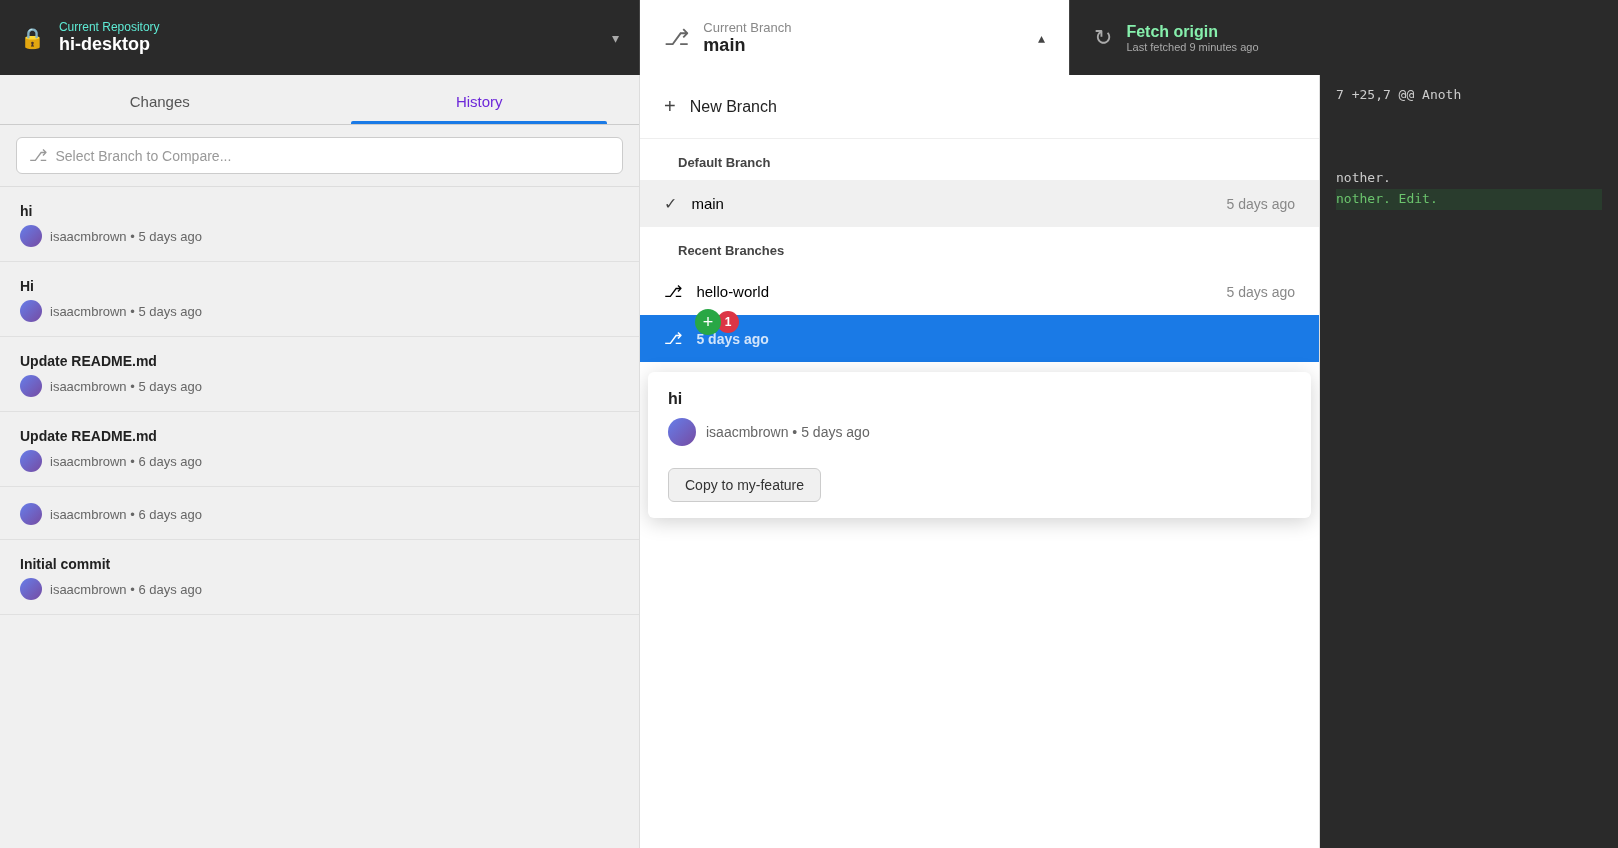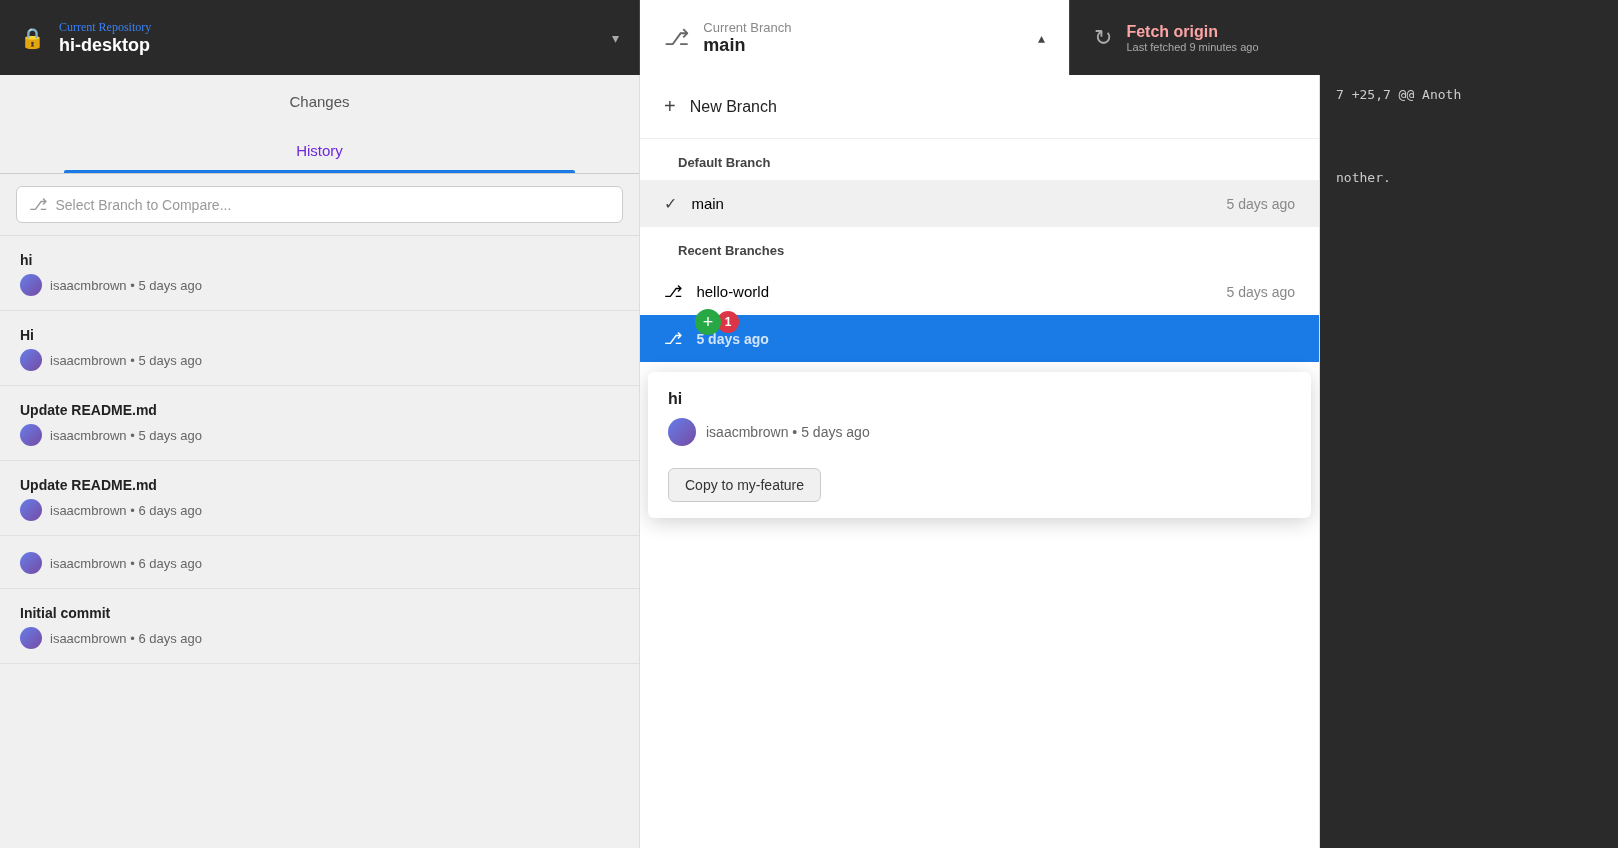--- a/index.html
+++ b/index.html
@@ -20,21 +20,21 @@
       width: 640px;
       border-right: 1px solid #444;
       cursor: pointer;
     }
     .lock-icon {
       color: #aaa;
       font-size: 20px;
       margin-right: 14px;
     }
     .repo-text { color: #fff; flex: 1; }
-    .repo-label { font-size: 12px; color: #3b82f6; font-family: Liberation Serif, serif; }
+    .repo-label { font-size: 12px; color: #5eead4; }
     .repo-name { font-size: 18px; font-weight: 700; color: #fff; }
     .chevron-down { color: #aaa; font-size: 14px; margin-left: 10px; }
 
     .branch-section {
       display: flex;
       align-items: center;
       padding: 0 24px;
       width: 430px;
       border-right: 1px solid #444;
       cursor: pointer;
@@ -50,40 +50,39 @@
     .fetch-section {
       display: flex;
       align-items: center;
       padding: 0 24px;
       flex: 1;
       cursor: pointer;
       background: #2a2a2a;
     }
     .fetch-icon { color: #aaa; font-size: 22px; margin-right: 14px; }
     .fetch-text { }
-    .fetch-title { font-size: 16px; font-weight: 600; color: #fca5a5; }
+    .fetch-title { font-size: 16px; font-weight: 600; color: #86efac; }
     .fetch-subtitle { font-size: 11px; color: #aaa; }
 
     
     .left-panel {
       position: absolute;
       top: 75px;
       left: 0;
       width: 640px;
       bottom: 0;
       background: #f0f0f0;
       border-right: 1px solid #ddd;
     }
 
     
     .tab-bar {
       display: flex;
       border-bottom: 1px solid #ccc;
       background: #f0f0f0;
-      flex-direction: column;
     }
     .tab {
       flex: 1;
       text-align: center;
       padding: 18px 0 14px;
       font-size: 15px;
       color: #555;
       cursor: pointer;
       position: relative;
     }
@@ -431,13 +430,14 @@
     </div>
   </div>
 </div>
 
 <div class="diff-area">
   <div class="diff-line">7 +25,7 @@ Anoth</div>
   <div class="diff-line">&nbsp;</div>
   <div class="diff-line">&nbsp;</div>
   <div class="diff-line">&nbsp;</div>
   <div class="diff-line">nother.</div>
+  <div class="diff-line diff-add">nother. Edit.</div>
 </div>
 
 </body></html>

